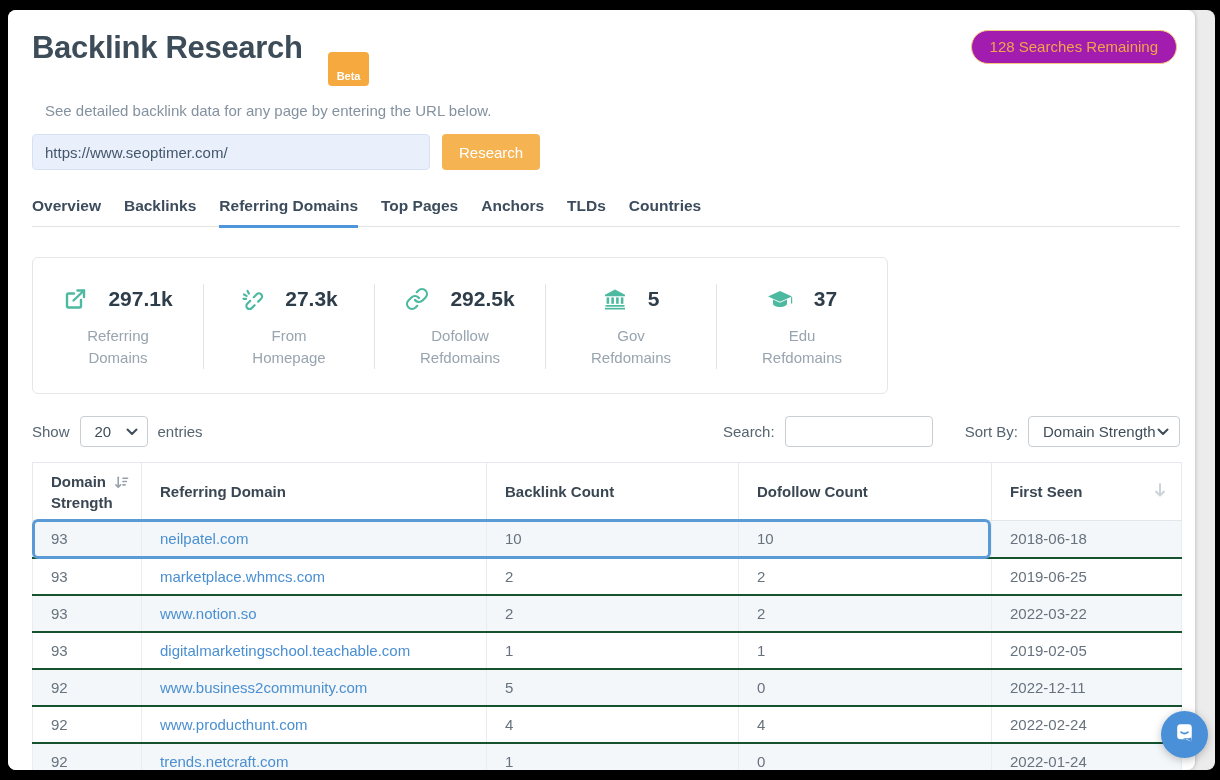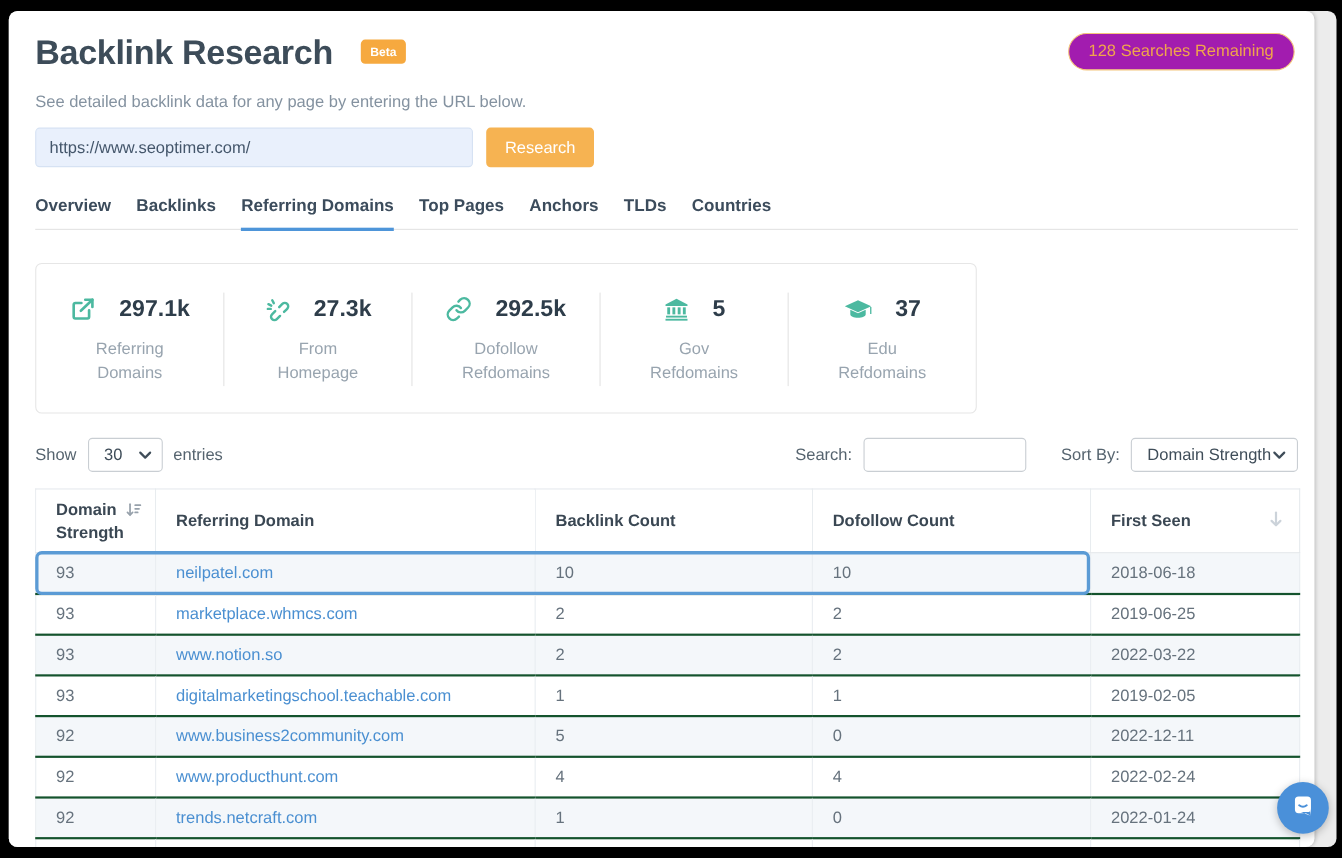--- a/index.html
+++ b/index.html
@@ -8,24 +8,24 @@
 
   .frame-bg { position:absolute; left:8px; top:10px; right:5px; bottom:10px; background:#ececec; border-radius:8px; }
   .panel { position:absolute; left:8px; top:10px; width:1187px; height:760px; background:#fff; border-radius:8px;
            overflow:hidden; padding:18px 16px 0 24px; box-shadow:0 0 4px rgba(0,0,0,.25); }
 
   
   .hdr-row { display:flex; align-items:flex-start; }
   .title-wrap { display:flex; align-items:flex-start;gap:13px; }
   h1 { font-size:31px; font-weight:600; color:#3d4c59; letter-spacing:-.3px; line-height:40px; }
   .beta-badge { background:#f6a93f; color:#fff; font-size:11px; font-weight:700; border-radius:4px;
-                padding:6px 9px 4px; margin:8px 0 0 12px; }
+                padding:18px 9px 4px; margin:24px 0 0 12px; }
   .searches-pill { margin-left:auto; margin-right:2px; margin-top:2px; background:#a21caf; border:1px solid #f4c57c;
                    color:#f0a54b; font-size:15px; border-radius:17px; padding:7px 18px 8px; cursor:pointer; }
-  .subtitle { margin-top:16px; font-size:15px; color:#8492a0; }
+  .subtitle { margin-top:16px; font-size:15px; color:#8492a0;margin-left:13px; }
 
   
   .form-row { margin-top:15px; display:flex; }
   .url-input { width:398px; height:36px; background:#e9f0fc; border:1px solid #d6e2f3; border-radius:4px;
                padding:4px 12px; font-size:15px; color:#44566b; font-family:inherit; outline:none; }
   .research-btn { margin-left:12px; height:36px; background:#f6b352; border:none; border-radius:4px; color:#fff;
                   font-size:15px; padding:0 17px; cursor:pointer; font-family:inherit; }
 
   
   .tabs { margin-top:27px; list-style:none; display:flex; border-bottom:1px solid #e3e3e3; width:1148px; }
@@ -175,21 +175,21 @@
         </span>
         <span class="stat-value">37</span>
       </div>
       <div class="stat-label">Edu Refdomains</div>
     </div>
   </div>
 
   <div class="controls">
     <span>Show</span>
     <span class="fake-select show-select">
-      <span>30</span>
+      <span>20</span>
       <span class="chev">
           <svg width="12" height="8" viewBox="0 0 12 8" fill="none" stroke="#3f4d59" stroke-width="2" stroke-linecap="round" stroke-linejoin="round">
             <path d="M1.5 1.5 6 6l4.5-4.5"></path>
           </svg>
         </span>
     </span>
     <span>entries</span>
 
     <span class="search-label">Search:</span>
     <input class="search-input" type="text" value="" style="">

